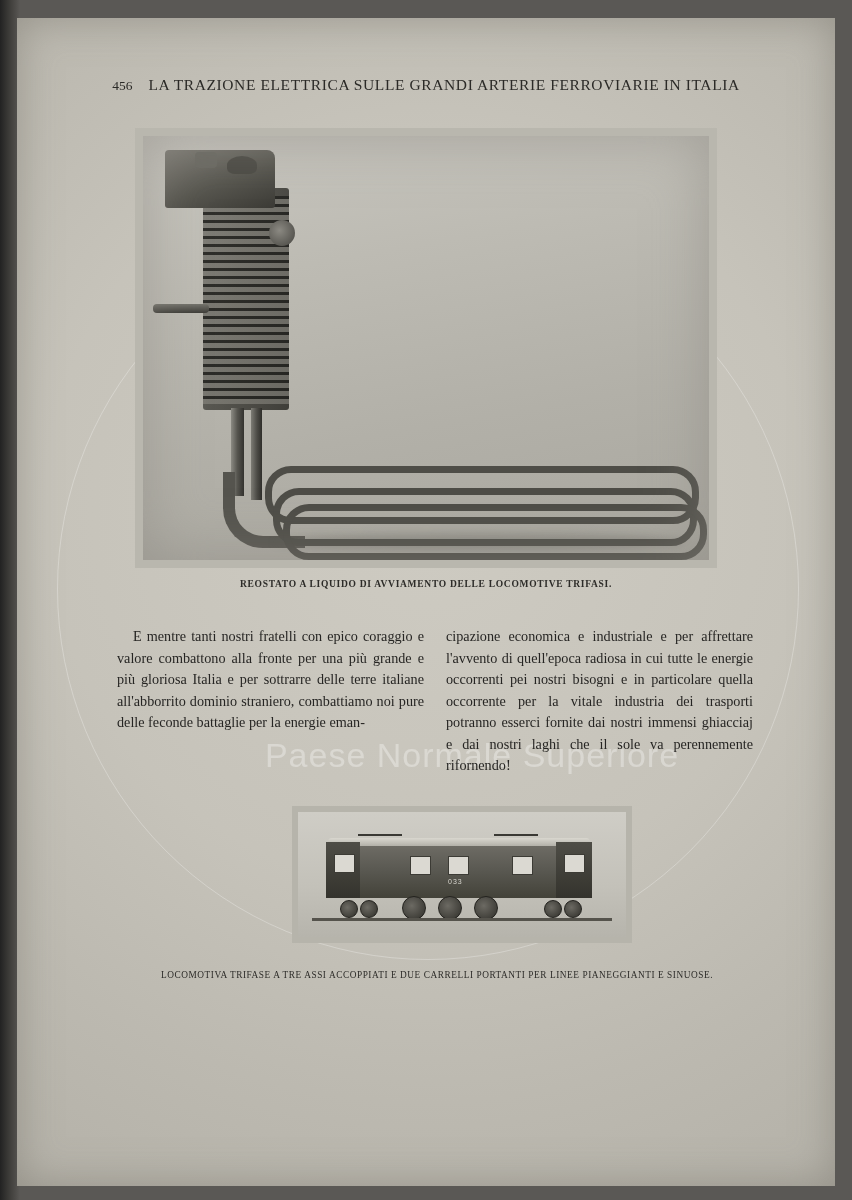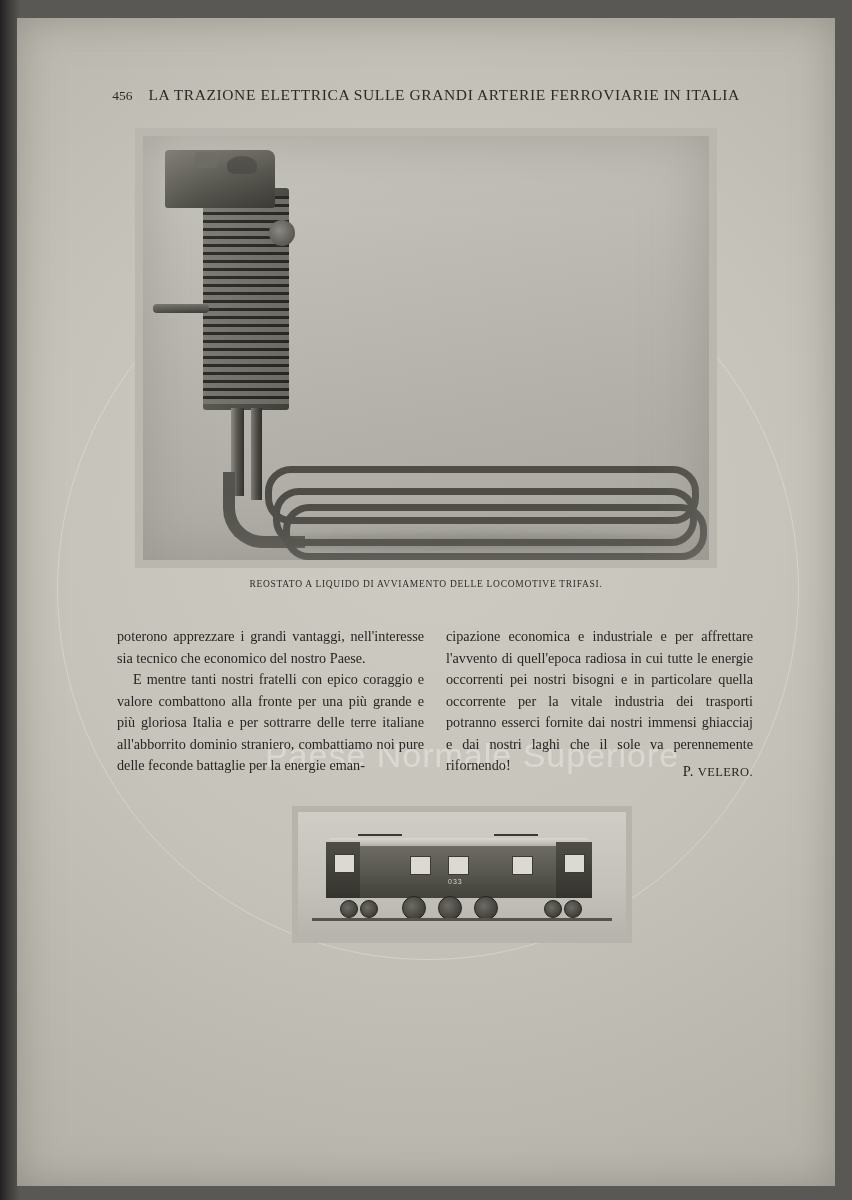--- a/index.html
+++ b/index.html
@@ -54,21 +54,21 @@
     color: rgba(255,255,255,0.33);
     font-family: "Liberation Sans", sans-serif;
     font-size: 34px;
     line-height: 44px;
     letter-spacing: 1px;
     pointer-events: none;
   }
   #running-head {
     position: absolute;
     left: 0;
-    top: 68px;
+    top: 58px;
     width: 818px;
     text-align: center;
     color: #2b2a27;
     font-family: "Liberation Serif", serif;
     font-size: 15.5px;
     letter-spacing: 0.6px;
   }
   #running-head .pageno {
     font-size: 13.5px;
     margin-right: 16px;
@@ -216,20 +216,21 @@
   .fig1-cap {
     position: absolute;
     left: 118px;
     top: 561px;
     width: 582px;
     text-align: center;
     font-family: "Liberation Serif", serif;
     font-size: 9.5px;
     letter-spacing: 0.7px;
     color: #2d2c29;
+    font-weight: bold;
   }
   
   #cols {
     position: absolute;
     left: 100px;
     top: 608px;
     width: 636px;
     display: flex;
     gap: 22px;
   }
@@ -390,31 +391,27 @@
         <div class="coil c3"></div>
         <div class="coil c1"></div>
         <div class="coil c2"></div>
         <div class="vig"></div>
       </div>
     </div>
     <div class="fig1-cap">REOSTATO A LIQUIDO DI AVVIAMENTO DELLE LOCOMOTIVE TRIFASI.</div>
 
     <div id="cols">
       <div class="col">
-        <p>poterono apprezzare i grandi vantaggi, nell'interesse sia tecnico che economico del nostro Paese.</p>
         <p class="ind">E mentre tanti nostri fratelli con epico coraggio e valore combattono alla fronte per una più grande e più gloriosa Italia e per sottrarre delle terre italiane all'abborrito dominio straniero, combattiamo noi pure delle feconde battaglie per la energie eman-</p>
       </div>
       <div class="col">
         <p>cipazione economica e industriale e per affrettare l'avvento di quell'epoca radiosa in cui tutte le energie occorrenti pei nostri bisogni e in particolare quella occorrente per la vitale industria dei trasporti potranno esserci fornite dai nostri immensi ghiacciaj e dai nostri laghi che il sole va perennemente rifornendo!</p>
       </div>
     </div>
 
-    <div class="signature">
-      <span>P. </span><span class="sc">VELERO.</span>
-    </div>
 
     <div id="fig2-frame">
       <div id="fig2-plate">
         <div class="pantograph" style="left:60px; top:22px; width:44px; height:2px; background:#3a3934;"></div>
         <div class="pantograph" style="left:196px; top:22px; width:44px; height:2px; background:#3a3934;"></div>
         <div class="loco-roof"></div>
         <div class="loco-body"></div>
         <div class="loco-cab-l"></div>
         <div class="loco-cab-r"></div>
         <div class="win" style="left:36px; top:42px;"></div>
@@ -427,16 +424,17 @@
         <div class="wheel" style="left:62px; top:88px; width:16px; height:16px;"></div>
         <div class="wheel" style="left:104px; top:84px; width:22px; height:22px;"></div>
         <div class="wheel" style="left:140px; top:84px; width:22px; height:22px;"></div>
         <div class="wheel" style="left:176px; top:84px; width:22px; height:22px;"></div>
         <div class="wheel" style="left:246px; top:88px; width:16px; height:16px;"></div>
         <div class="wheel" style="left:266px; top:88px; width:16px; height:16px;"></div>
         <div class="rail"></div>
       </div>
     </div>
     <div class="fig2-cap">
+      <div>LOCOMOTIVA TRIFASE A TRE ASSI ACCOPPIATI E DUE CARRELLI PORTANTI PER LINEE PIANEGGIANTI E SINUOSE.</div>
     </div>
 
   </div>
 </div>
 
 </body></html>

